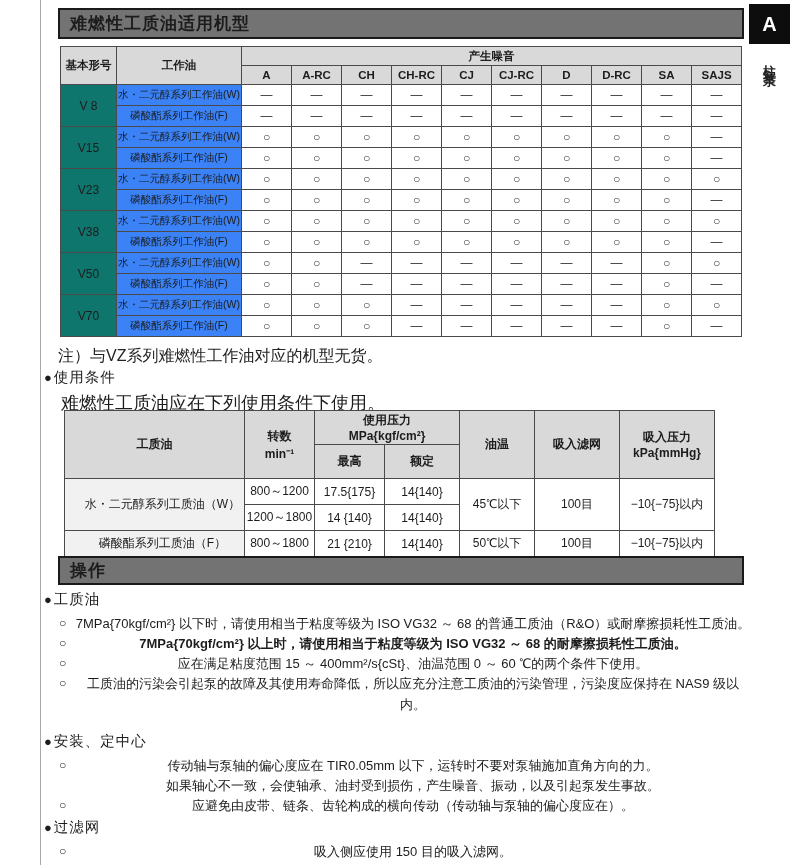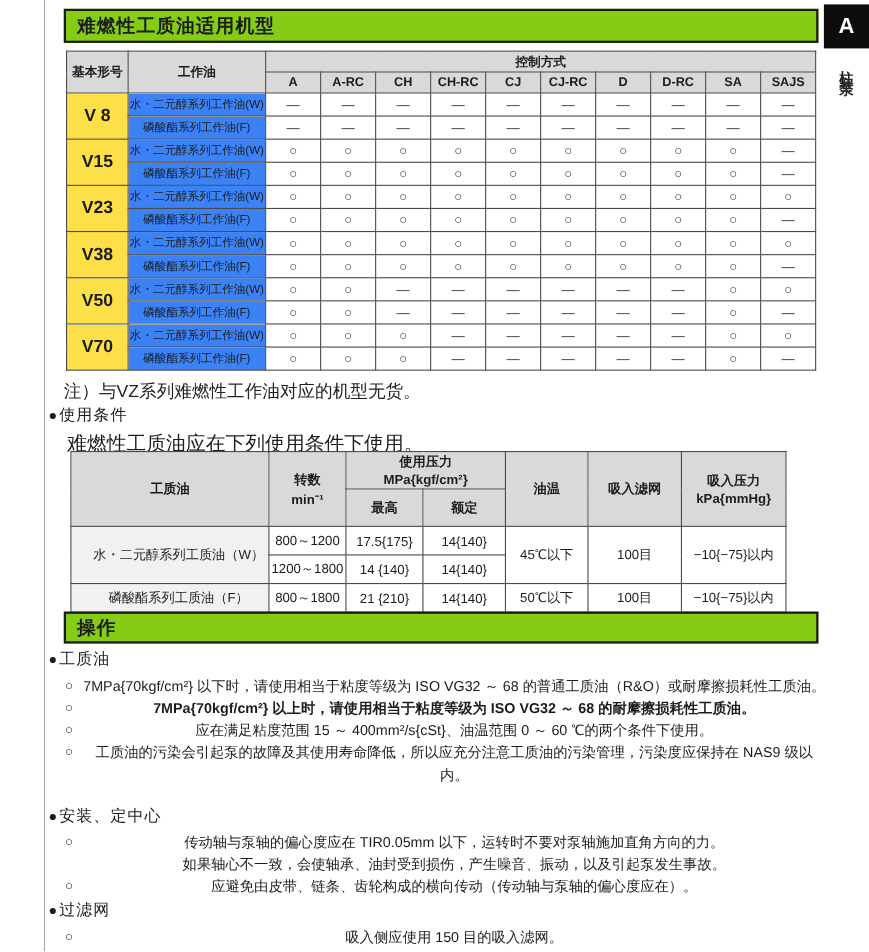--- a/index.html
+++ b/index.html
@@ -19,36 +19,36 @@
   }
   .side-label {
     position:absolute; right:12px; top:54px;
     writing-mode:vertical-rl; text-orientation:upright;
     font-size:13px; font-weight:bold; letter-spacing:5px; color:#222;
   }
 
   
   .box-title {
     position:absolute; left:58px; width:686px; height:31px;
-    border:2px solid #1a1a1a; background:#84cc16;
+    border:2px solid #1a1a1a; background:#737373;
     display:flex; align-items:center; padding-left:10px;
     font-size:17px; font-weight:bold; letter-spacing:1px;
   }
   #title-box { top:8px; }
   #op-box { top:556px; height:29px; }
 
   
   table { border-collapse:collapse; table-layout:fixed; }
   td, th { border:1px solid #4a4a4a; text-align:center; vertical-align:middle; overflow:hidden; white-space:nowrap; }
   th { background:#d9d9d9; font-weight:bold; }
 
   #t1 { position:absolute; left:60px; top:46px; width:681px; font-size:11px; }
   #t1 th { font-size:11.5px; height:19px; }
   #t1 td { height:21px; }
-  #t1 td.mc { font-weight:bold; font-size:16px; background:#fde047; }
+  #t1 td.mc { font-weight:normal; font-size:12px; background:#0f766e; }
   #t1 td.oc { font-size:10.5px; background:#3b82f6; }
   #t1 td.k  { font-size:12px; color:#333; }
 
   #note1 { position:absolute; left:58px; top:346px; font-size:16px; color:#222; }
 
   .sec { position:absolute; left:44px; width:708px; }
   .sec-h { font-size:14.5px; font-weight:normal; letter-spacing:1px; }
   .sec-h::before { content:"●"; font-size:13px; margin-right:1px; }
   .sec-intro { font-size:18px; padding-left:17px; margin-top:4px; }
 
@@ -84,21 +84,21 @@
 <table id="t1">
   <colgroup>
     <col style="width:56px">
       <col style="width:125px">
     <col span="10" style="width:50px">
   </colgroup>
   <tbody>
       <tr>
     <th rowspan="2">基本形号</th>
     <th rowspan="2">工作油</th>
-    <th colspan="10">控制方式</th>
+    <th colspan="10">产生噪音</th>
   </tr>
   <tr>
     <th>A</th>
     <th>A-RC</th>
     <th>CH</th>
     <th>CH-RC</th>
     <th>CJ</th>
     <th>CJ-RC</th>
     <th>D</th>
     <th>D-RC</th>

